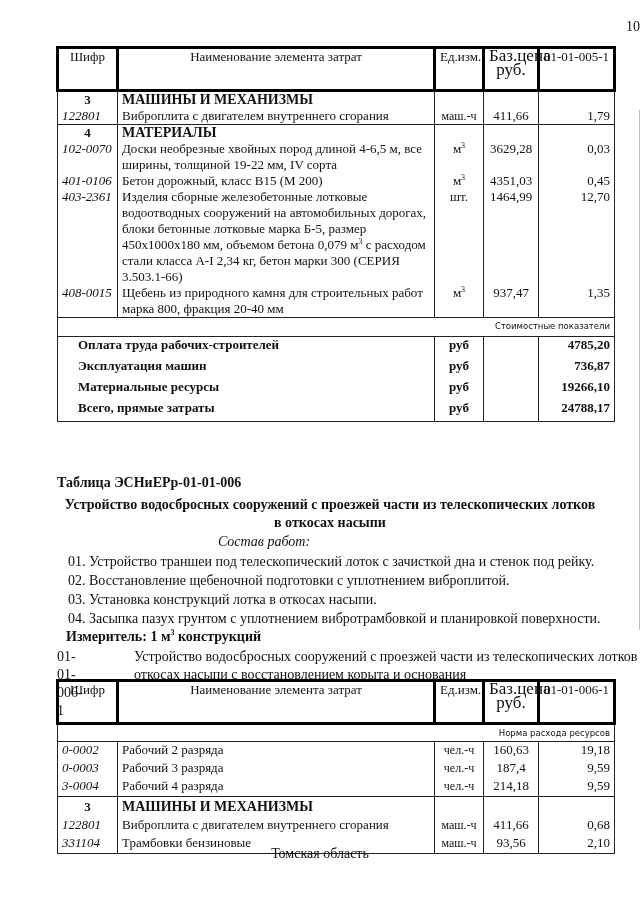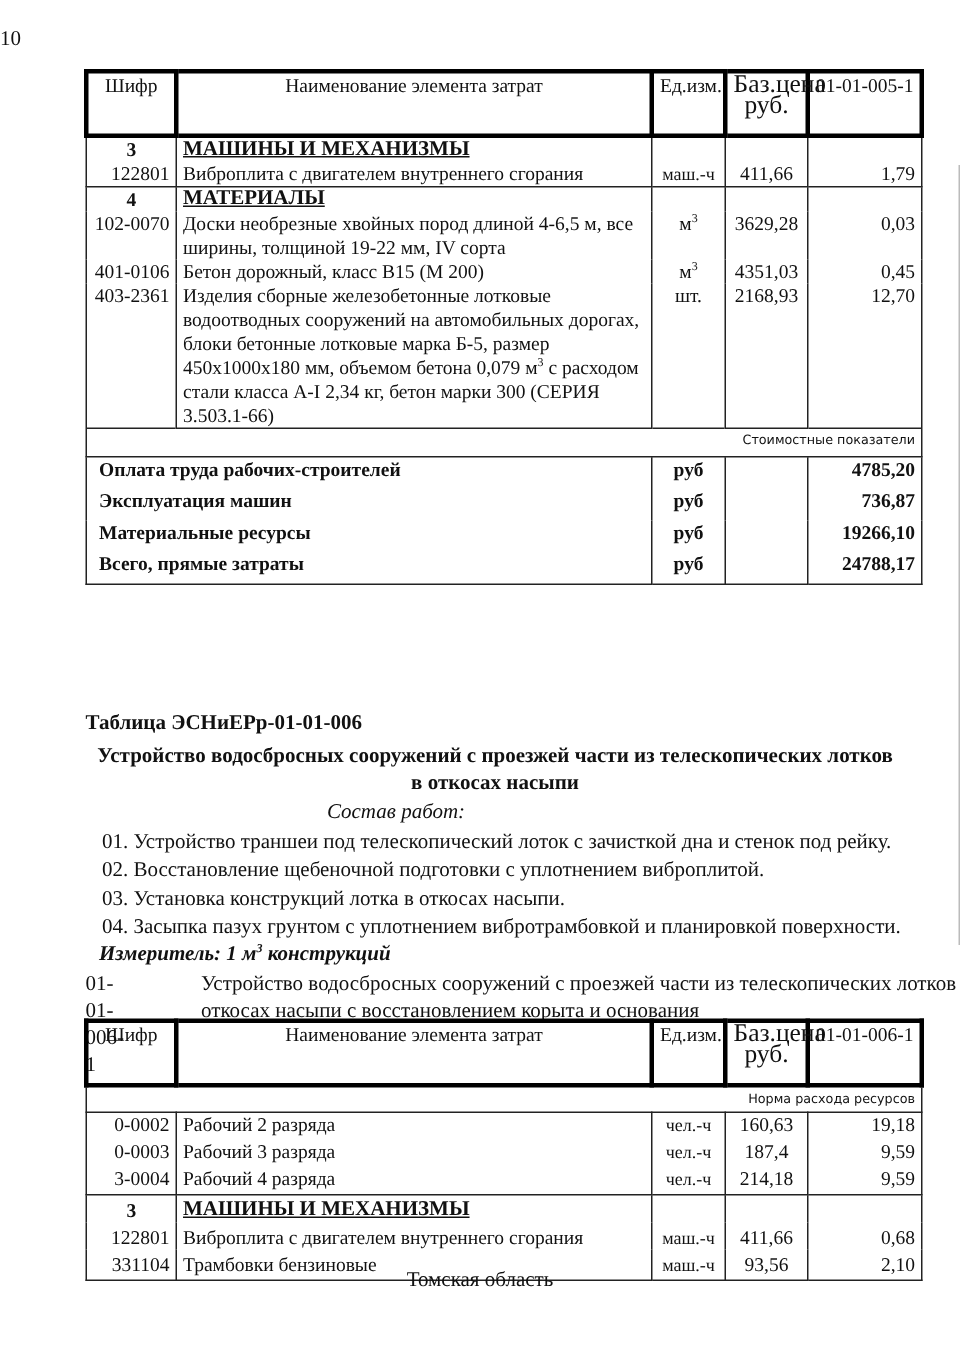--- a/index.html
+++ b/index.html
@@ -1,58 +1,58 @@
 <!DOCTYPE html>
 <html><head>
 <meta charset="utf-8">
 <style>
   html, body { margin: 0; padding: 0; background: #ffffff; }
   body {
     width: 640px; height: 905px; position: relative; overflow: hidden;
     font-family: "Liberation Serif", "DejaVu Serif", serif; color: #111;
     font-size: 13px;
   }
-  .page-num { position: absolute; top: 19px; left: 0; width: 640px; text-align: left; font-size: 14px; }
+  .page-num { position: absolute; top: 19px; left: 0; width: 640px; text-align: right; font-size: 14px; }
 
   table.t {
     position: absolute; left: 56px; width: 557px;
     border-collapse: collapse; table-layout: fixed;
     font-size: 13px; line-height: 16px;
   }
   table.t td, table.t th { padding: 0 4px; vertical-align: top; }
   table.t col.c1 { width: 60px; }
   table.t col.c2 { width: 317px; }
   table.t col.c3 { width: 49px; }
   table.t col.c4 { width: 55px; }
   table.t col.c5 { width: 76px; }
 
   .hdr th { font-weight: normal; border: 3px solid #000000; vertical-align: middle; text-align: center; height: 40px; padding: 0 2px; }
   .hdr th.price { font-size: 17px; line-height: 14px; border-radius: 18px; }
 
   .vl { border-left: 1px solid #222; border-right: 1px solid #222; }
-  .code { text-align: right; }
+  .code { text-align: left; font-style: italic; }
   .sec-code { text-align: center; font-weight: bold; }
-  .sec-title { font-weight: bold; font-size: 14px; text-decoration: underline; }
+  .sec-title { font-weight: bold; font-size: 14px; }
   .unit { text-align: center; }
   .num { text-align: right; }
   .pad-top td { padding-top: 4px; }
   .pad-bot td { padding-bottom: 2px; }
   .botrule td { border-bottom: 1px solid #222; }
 
   .note-row td { border: 1px solid #222; text-align: right; font-family: "DejaVu Sans", sans-serif; font-size: 8.5px; height: 18px; vertical-align: middle; padding-right: 8px; }
   .sum-row td { font-weight: bold; height: 21px; vertical-align: middle; }
-  .sum-row td.lbl { padding-left: 8px; }
+  .sum-row td.lbl { padding-left: 20px; }
 
   .sup { font-size: 8px; vertical-align: super; line-height: 0; }
 
   .tbl-title { position: absolute; left: 57px; top: 475px; font-weight: bold; font-size: 14px; }
   .tbl-heading { position: absolute; left: 60px; top: 496px; width: 540px; text-align: center; font-weight: bold; font-size: 14px; line-height: 18px; }
   .works-title { position: absolute; left: 0; top: 534px; width: 528px; text-align: center; font-style: italic; font-size: 14px; }
   .work { position: absolute; left: 68px; font-size: 14px; }
-  .meter { position: absolute; left: 66px; top: 620px; font-weight: bold; font-size: 14px; font-style: italic; }
+  .meter { position: absolute; left: 66px; top: 620px; font-weight: bold; font-size: 14px; }
   .code-desc { position: absolute; left: 57px; top: 639px; font-size: 14px; line-height: 18px; }
   .code-desc .cd-code { position: absolute; left: 0; top: 0; }
   .code-desc .cd-text { position: absolute; left: 77px; top: 0; width: 540px; }
   .footer { position: absolute; top: 846px; left: 0; width: 640px; text-align: center; font-size: 14px; }
   .scan-edge { position: absolute; right: 0; top: 110px; width: 1px; height: 520px; background: #bbb; }
 </style>
 </head>
 <body>
 
 <div class="page-num">10</div>
@@ -107,22 +107,29 @@
     <td class="vl code">401-0106</td>
     <td class="vl">Бетон дорожный, класс В15 (М 200)</td>
     <td class="vl unit"><span>м</span><span class="sup">3</span></td>
     <td class="vl num" style="text-align:center;">4351,03</td>
     <td class="vl num">0,45</td>
   </tr>
   <tr class="pad-bot">
     <td class="vl code">403-2361</td>
     <td class="vl"><span>Изделия сборные железобетонные лотковые водоотводных сооружений на автомобильных дорогах, блоки бетонные лотковые марка Б-5, размер 450х1000х180 мм, объемом бетона 0,079 м</span><span class="sup">3</span><span> с расходом стали класса А-I 2,34 кг, бетон марки 300 (СЕРИЯ 3.503.1-66)</span></td>
     <td class="vl unit">шт.</td>
-    <td class="vl num" style="text-align:center;">2168,93</td>
+    <td class="vl num" style="text-align:center;">1464,99</td>
     <td class="vl num">12,70</td>
+  </tr>
+  <tr class="pad-bot botrule">
+    <td class="vl code">408-0015</td>
+    <td class="vl">Щебень из природного камня для строительных работ марка 800, фракция 20-40 мм</td>
+    <td class="vl unit"><span>м</span><span class="sup">3</span></td>
+    <td class="vl num" style="text-align:center;">937,47</td>
+    <td class="vl num">1,35</td>
   </tr>
 
   <tr class="note-row">
     <td colspan="5">Стоимостные показатели</td>
   </tr>
 
   <tr class="sum-row">
     <td colspan="2" class="vl lbl">Оплата труда рабочих-строителей</td>
     <td class="vl unit">руб</td>
     <td class="vl"></td>

